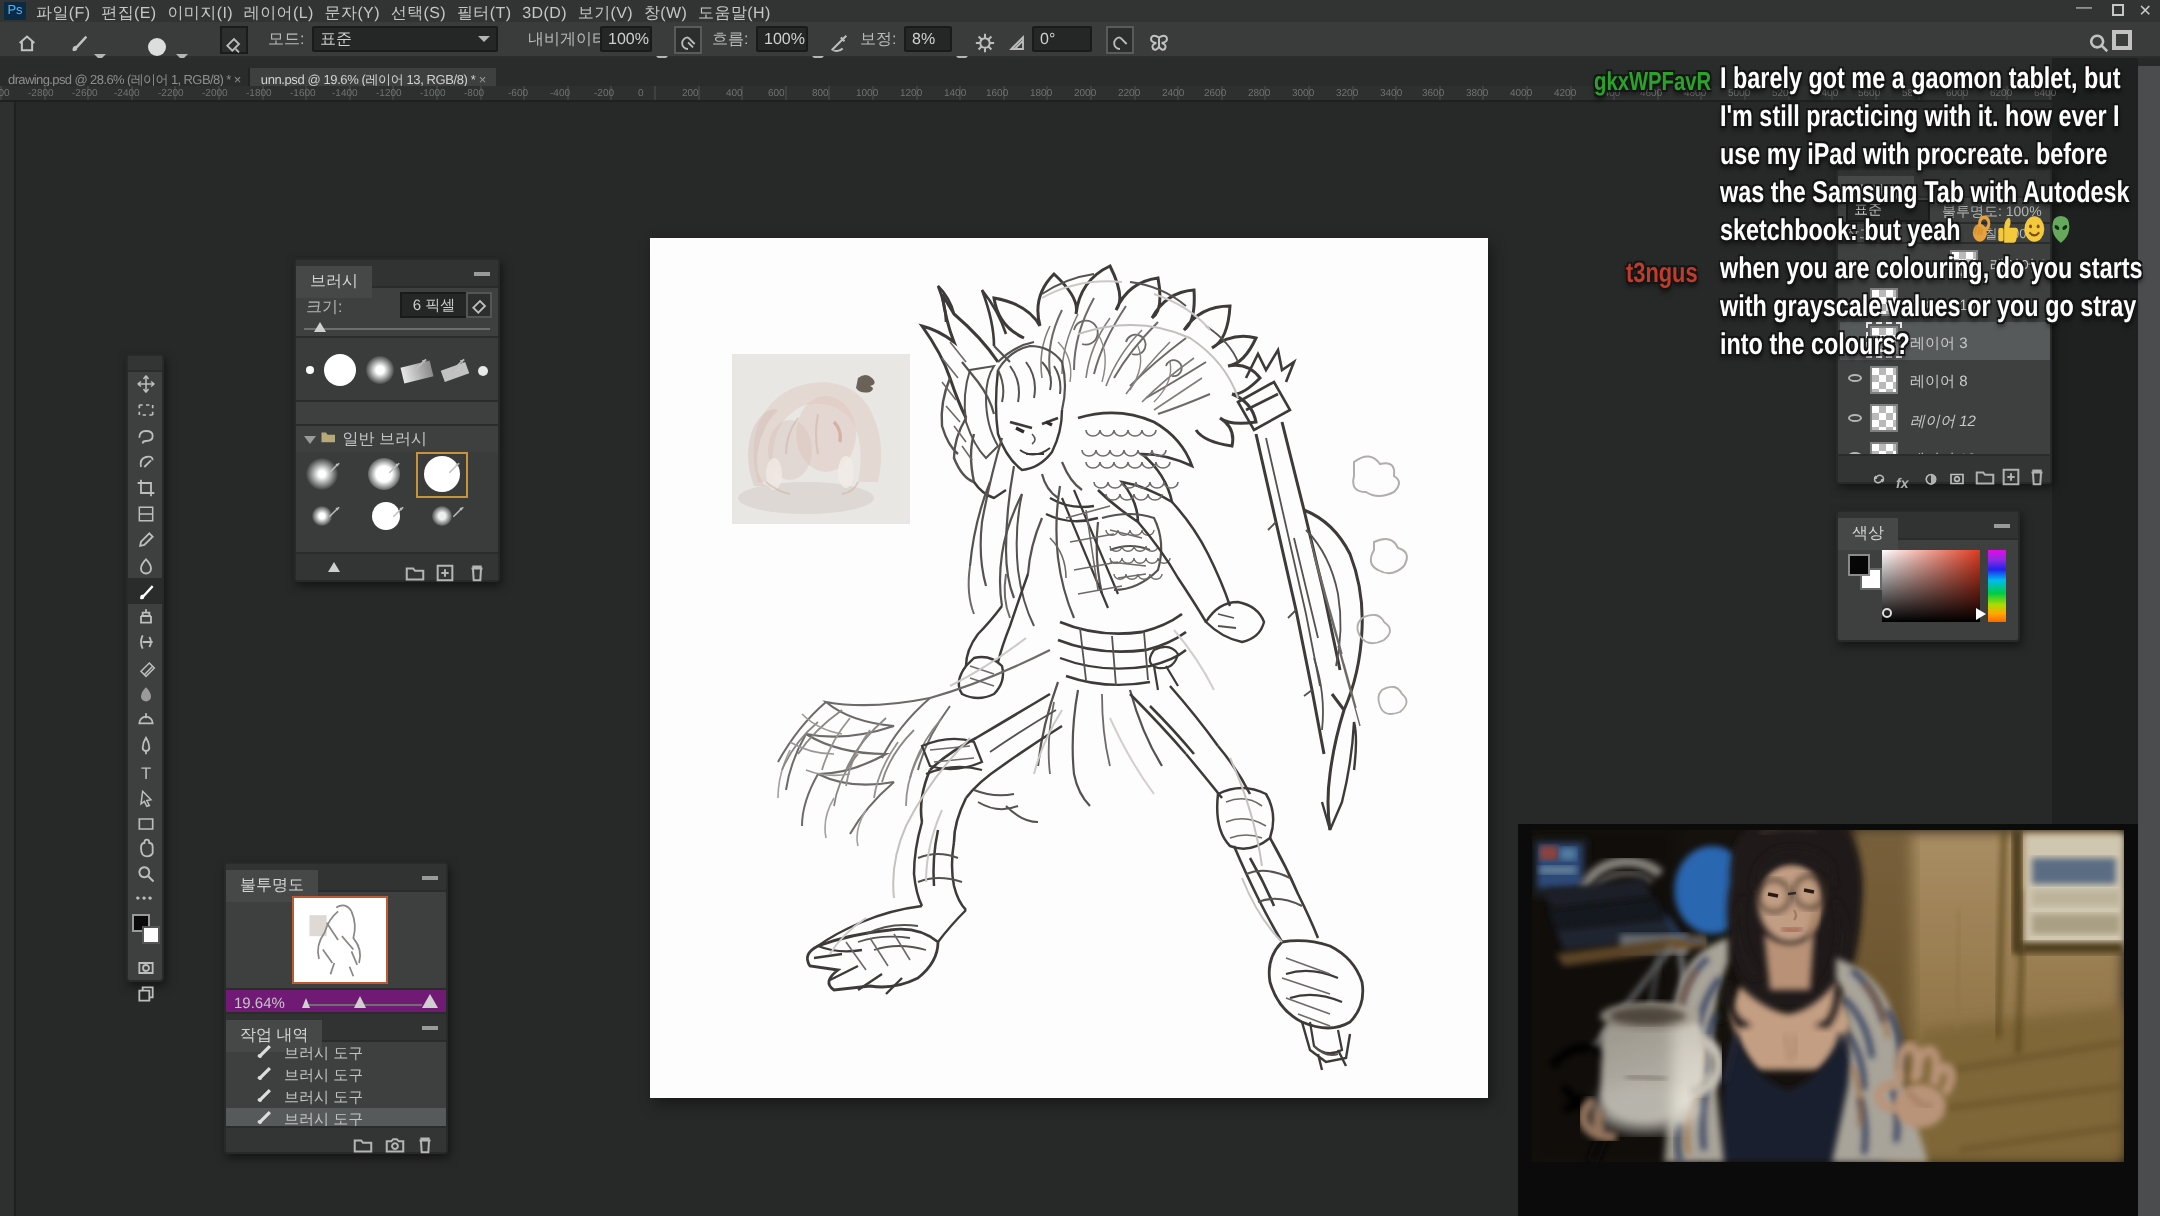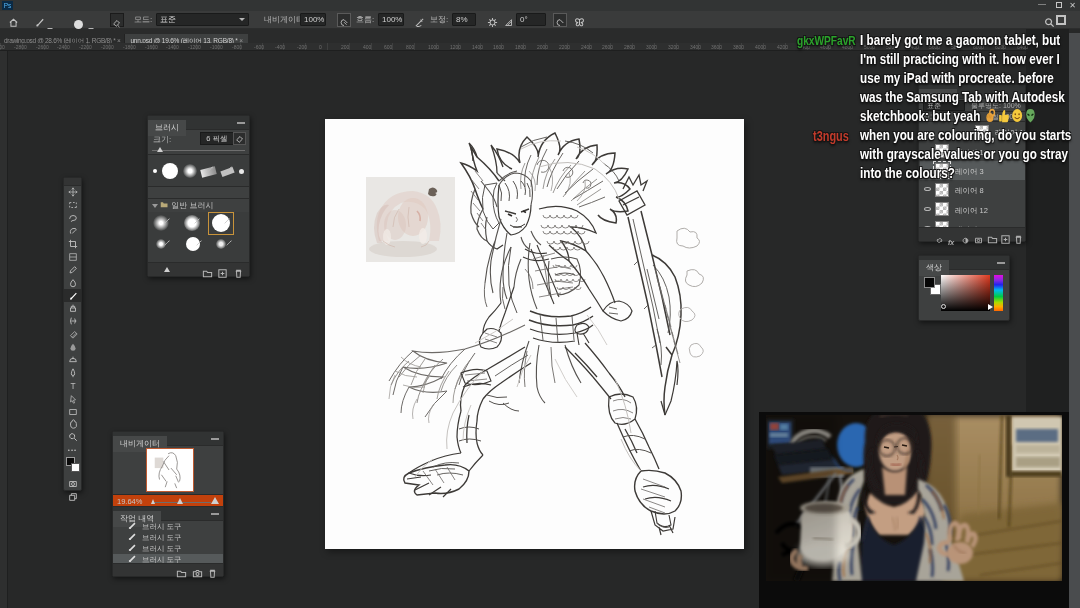--- a/index.html
+++ b/index.html
@@ -1,16 +1,17 @@
 <!DOCTYPE html>
 <html><head><meta charset="utf-8"><style>*{margin:0;padding:0;box-sizing:border-box}html,body{width:1080px;height:608px;overflow:hidden}body{position:relative;background:#272828;font-family:"Liberation Sans",sans-serif}.abs{position:absolute}.rl{position:absolute;top:1px;font-size:5px;color:#717171}.ob{position:absolute;background:#252626;border:1px solid #191a1a;color:#cfcfcf;font-size:8px;height:13px;line-height:11px;padding:0 3px;border-radius:1px}.olb{position:absolute;color:#b9b9b9;font-size:8px;top:3px}.panel{position:absolute;background:#3e4040;border:1px solid #282929;border-radius:2px;box-shadow:1px 2px 5px rgba(0,0,0,.5)}.ptab{background:#464848;color:#d4d4d4;font-size:8px;padding:2.5px 7px;display:inline-block}.phead{background:#313333;height:14px;border-bottom:1px solid #2a2b2b}.pmenu{float:right;width:8px;height:2px;border-top:1px solid #9a9a9a;border-bottom:1px solid #9a9a9a;margin:6px 4px 0 0}.tool{position:relative;width:17px;height:12.9px;display:flex;align-items:center;justify-content:center}.chat{position:absolute;font-weight:bold;font-size:15px;color:#fff;white-space:nowrap;transform:scaleX(0.78);transform-origin:0 50%;text-shadow:-1px -1px 0 #151515,1px -1px 0 #151515,-1px 1px 0 #151515,1px 1px 0 #151515,0 2px 3px rgba(0,0,0,.8)}.em{width:15px;height:15px;vertical-align:-2px;margin-left:2px}.lrow{position:absolute;left:1px;width:105px;height:19px;color:#c9c9c9;font-size:7.5px}.lthumb{position:absolute;left:15px;top:2.5px;width:14px;height:14px;border:1px solid #808080;background-image:linear-gradient(45deg,#b9b9b9 25%,transparent 25%,transparent 75%,#b9b9b9 75%),linear-gradient(45deg,#b9b9b9 25%,transparent 25%,transparent 75%,#b9b9b9 75%);background-size:7px 7px;background-position:0 0,3.5px 3.5px;background-color:#fff;}.leye{position:absolute;left:4px;top:7px;width:7px;height:4px;border-radius:50%;border:1px solid #b5b5b5}.lname{position:absolute;left:35px;top:6px}.hrow{position:relative;height:11px;color:#c3c3c3;font-size:7.5px;line-height:11px}</style></head><body>
 <div class="abs" style="left:1026px;top:29px;width:43px;height:579px;background:#1f2020"></div>
 <div class="abs" style="left:1069px;top:33px;width:11px;height:575px;background:#4a4c4e"></div>
 <div class="abs" style="left:0;top:0;width:1080px;height:11px;background:#323434">
     <span style="position:absolute;left:2px;top:1px;width:11px;height:9px;background:#0b2a45;color:#54b5f5;font-size:6.5px;line-height:9px;text-align:center">Ps</span>
+    <span style="position:absolute;left:18px;top:1px;color:#c6c6c6;font-size:8px;letter-spacing:0.2px;word-spacing:3px;white-space:nowrap">파일(F) 편집(E) 이미지(I) 레이어(L) 문자(Y) 선택(S) 필터(T) 3D(D) 보기(V) 창(W) 도움말(H)</span>
     <span style="position:absolute;right:34px;top:-1px;color:#c6c6c6;font-size:8px">—</span>
     <span style="position:absolute;right:18px;top:2px;width:6px;height:6px;border:1px solid #c6c6c6"></span>
     <span style="position:absolute;right:4px;top:1px;color:#c6c6c6;font-size:8px">✕</span>
   </div>
 <div class="abs" style="left:0;top:11px;width:1080px;height:18px;background:#3a3b3b;border-bottom:1px solid #2c2d2d">
     <span style="position:absolute;left:8px;top:3px"><svg width="11" height="11" viewBox="0 0 12 12" style="" fill="none" stroke="#c2c2c2" stroke-width="1.1">
         <path d="M2 6 L6 2.5 L10 6 M3.2 5.2 V10 H8.8 V5.2"></path>
       </svg></span>
     <span style="position:absolute;left:34px;top:3px"><svg width="11" height="11" viewBox="0 0 12 12" style="" fill="none" stroke="#c2c2c2" stroke-width="1.1">
         <path d="M2.5 9.5 q0 -2 2 -2 L9.5 2 L10.5 3 L5 9 q0 1.8 -2.5 1.2 z" fill="#c2c2c2" stroke="none"></path>
@@ -335,21 +336,21 @@
         <path d="M2 3 H10 V9 H2 z"></path>
         <path d="M6 6 m-1.8 0 a1.8 1.8 0 1 0 3.6 0 a1.8 1.8 0 1 0 -3.6 0"></path>
       </svg>
     </div>
     <div class="tool">
       <svg width="10" height="10" viewBox="0 0 12 12" style="" fill="none" stroke="#bdbdbd" stroke-width="1.1">
         <path d="M2 4 H8 V10 H2 z M4 4 V2 H10 V8 H8"></path>
       </svg>
     </div>
   </div>
-<div class="panel" style="left:147px;top:115px;width:103px;height:162px">
+<div class="panel" style="left:147px;top:129px;width:103px;height:162px">
     <div class="phead"><span class="ptab">브러시</span><span class="pmenu"></span></div>
     <div style="position:relative;height:17px">
       <span style="position:absolute;left:5px;top:4px;color:#b5b5b5;font-size:8px">크기:</span>
       <span style="position:absolute;left:52px;top:2px;width:34px;height:13px;background:#252626;border:1px solid #191a1a;color:#ccc;font-size:7.5px;line-height:12px;text-align:center">6 픽셀</span>
       <span style="position:absolute;right:3px;top:2px;width:13px;height:13px;background:#2c2d2d;border:1px solid #555">
         <svg width="10" height="10" viewBox="0 0 12 12" style="display:block;margin:0.5px" fill="none" stroke="#bdbdbd" stroke-width="1.1">
           <path d="M2 7 L6 3 L9 6 L5 10 z"></path>
         </svg>
       </span>
     </div>
@@ -414,29 +415,29 @@
         </svg></span>
       <span style="position:absolute;right:21px;top:2px"><svg width="11" height="11" viewBox="0 0 12 12" style="" fill="none" stroke="#b5b5b5" stroke-width="1.1">
           <path d="M2 2 H10 V10 H2 z M6 4 V8 M4 6 H8"></path>
         </svg></span>
       <span style="position:absolute;right:5px;top:2px"><svg width="11" height="11" viewBox="0 0 12 12" style="" fill="none" stroke="#b5b5b5" stroke-width="1.1">
           <path d="M3 3.5 H9 M4 3.5 V2.5 H8 V3.5 M3.8 3.5 L4.2 10 H7.8 L8.2 3.5"></path>
         </svg></span>
     </div>
   </div>
 <div class="panel" style="left:112px;top:431px;width:112px;height:146px">
-    <div class="phead"><span class="ptab">내비게이터</span><span class="pmenu"></span></div>
+    <div class="phead"><span class="ptab">불투명도</span><span class="pmenu"></span></div>
     <div style="position:relative;height:48px">
       <div style="position:absolute;left:34px;top:3px;width:46px;height:42px;background:#fff;outline:1.5px solid #c05a30"></div>
       <svg style="position:absolute;left:34px;top:3px" width="46" height="42" viewBox="0 0 46 44">
         <rect x="7" y="9" width="9" height="11" fill="#ded9d5"></rect>
         <path d="M21 5 q5 -3 8 2 q3 7 1 14 q5 6 3 13 M22 7 q-5 4 -7 11 q-5 7 -3 14 M16 13 l6 9 M24 20 l6 7 M14 27 l5 7 M29 28 l3 7 M20 34 l-2 6 M28 36 l2 5" stroke="#8a8784" stroke-width="0.9" fill="none"></path>
       </svg>
     </div>
-    <div style="position:relative;height:13px;background:#c2410c;border-top:1px solid #2a2b2b;border-bottom:1px solid #2a2b2b">
+    <div style="position:relative;height:13px;background:#701a75;border-top:1px solid #2a2b2b;border-bottom:1px solid #2a2b2b">
       <span style="position:absolute;left:4px;top:2px;color:#c5c5c5;font-size:7.5px">19.64%</span>
       <span style="position:absolute;left:40px;top:7px;width:58px;height:1px;background:#6e6e6e"></span>
       <span style="position:absolute;left:38px;top:4px;width:0;height:0;border-left:2.5px solid transparent;border-right:2.5px solid transparent;border-bottom:5px solid #cfcfcf"></span>
       <span style="position:absolute;left:64px;top:3px;width:0;height:0;border-left:3px solid transparent;border-right:3px solid transparent;border-bottom:6px solid #cfcfcf"></span>
       <span style="position:absolute;right:4px;top:2px;width:0;height:0;border-left:4px solid transparent;border-right:4px solid transparent;border-bottom:7px solid #cfcfcf"></span>
     </div>
     <div class="phead"><span class="ptab">작업 내역</span><span class="pmenu"></span></div>
     <div class="hrow" style=""><span style="margin-left:15px"><svg width="9" height="9" viewBox="0 0 12 12" style="vertical-align:-1px" fill="none" stroke="#bdbdbd" stroke-width="1.1">
           <path d="M1 9.5 q0 -1.5 1.5 -1.5 L8.5 2 L10 3.5 L4 9.5 q0 1.5 -2 1 z" fill="#ddd" stroke="none"></path>
         </svg></span><span style="margin-left:5px">브러시 도구</span></div>
@@ -484,21 +485,21 @@
       <div class="lrow" style="top:38.9px;background:#565a5b;">
         <span class="lthumb"></span>
         <span style="position:absolute;left:13px;top:0.5px;width:18px;height:18px;border:1px dashed #e8e8e8"></span>
         <span class="lname">레이어 3</span>
       </div>
       <div class="lrow" style="top:58.2px;">
         <span class="leye"></span>
         <span class="lthumb"></span>
         <span class="lname">레이어 8</span>
       </div>
-      <div class="lrow" style="top:77.5px;">
+      <div class="lrow" style="top:77.5px;font-style:italic;">
         <span class="leye"></span>
         <span class="lthumb"></span>
         <span class="lname">레이어 12</span>
       </div>
       <div class="lrow" style="top:96.8px;">
         <span class="leye"></span>
         <span class="lthumb"></span>
         <span class="lname">레이어 10</span>
       </div>
     </div>

